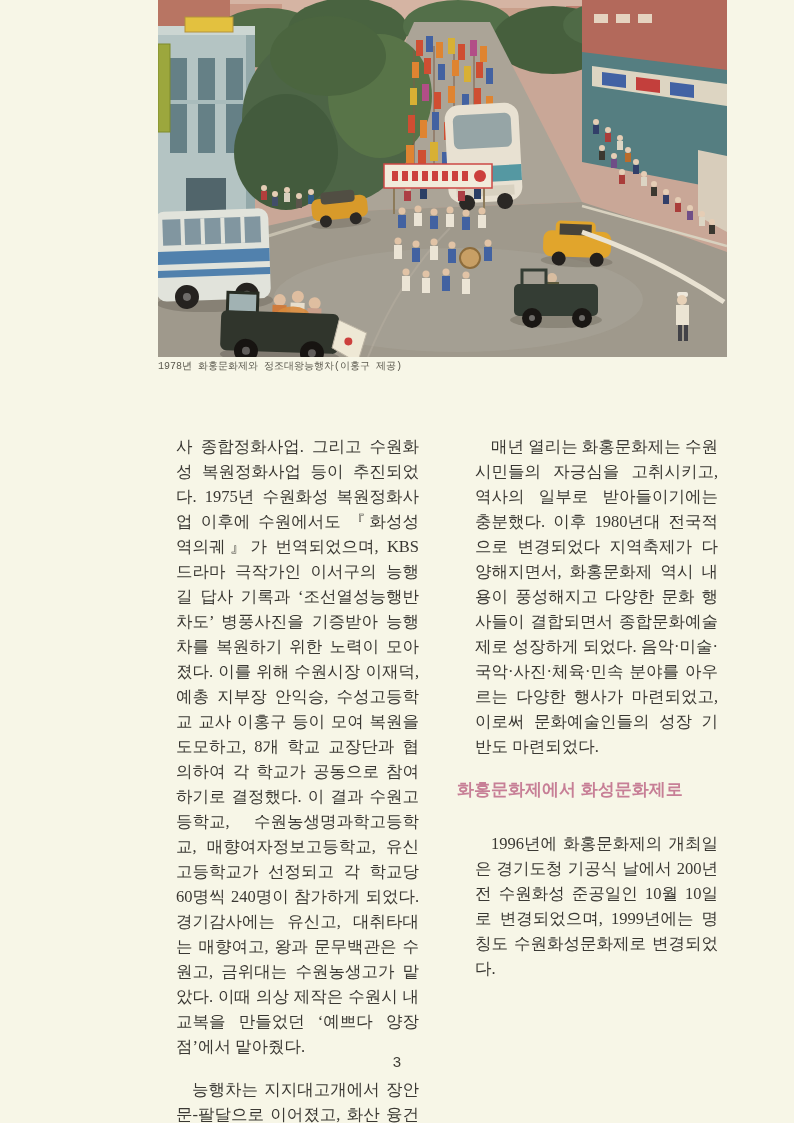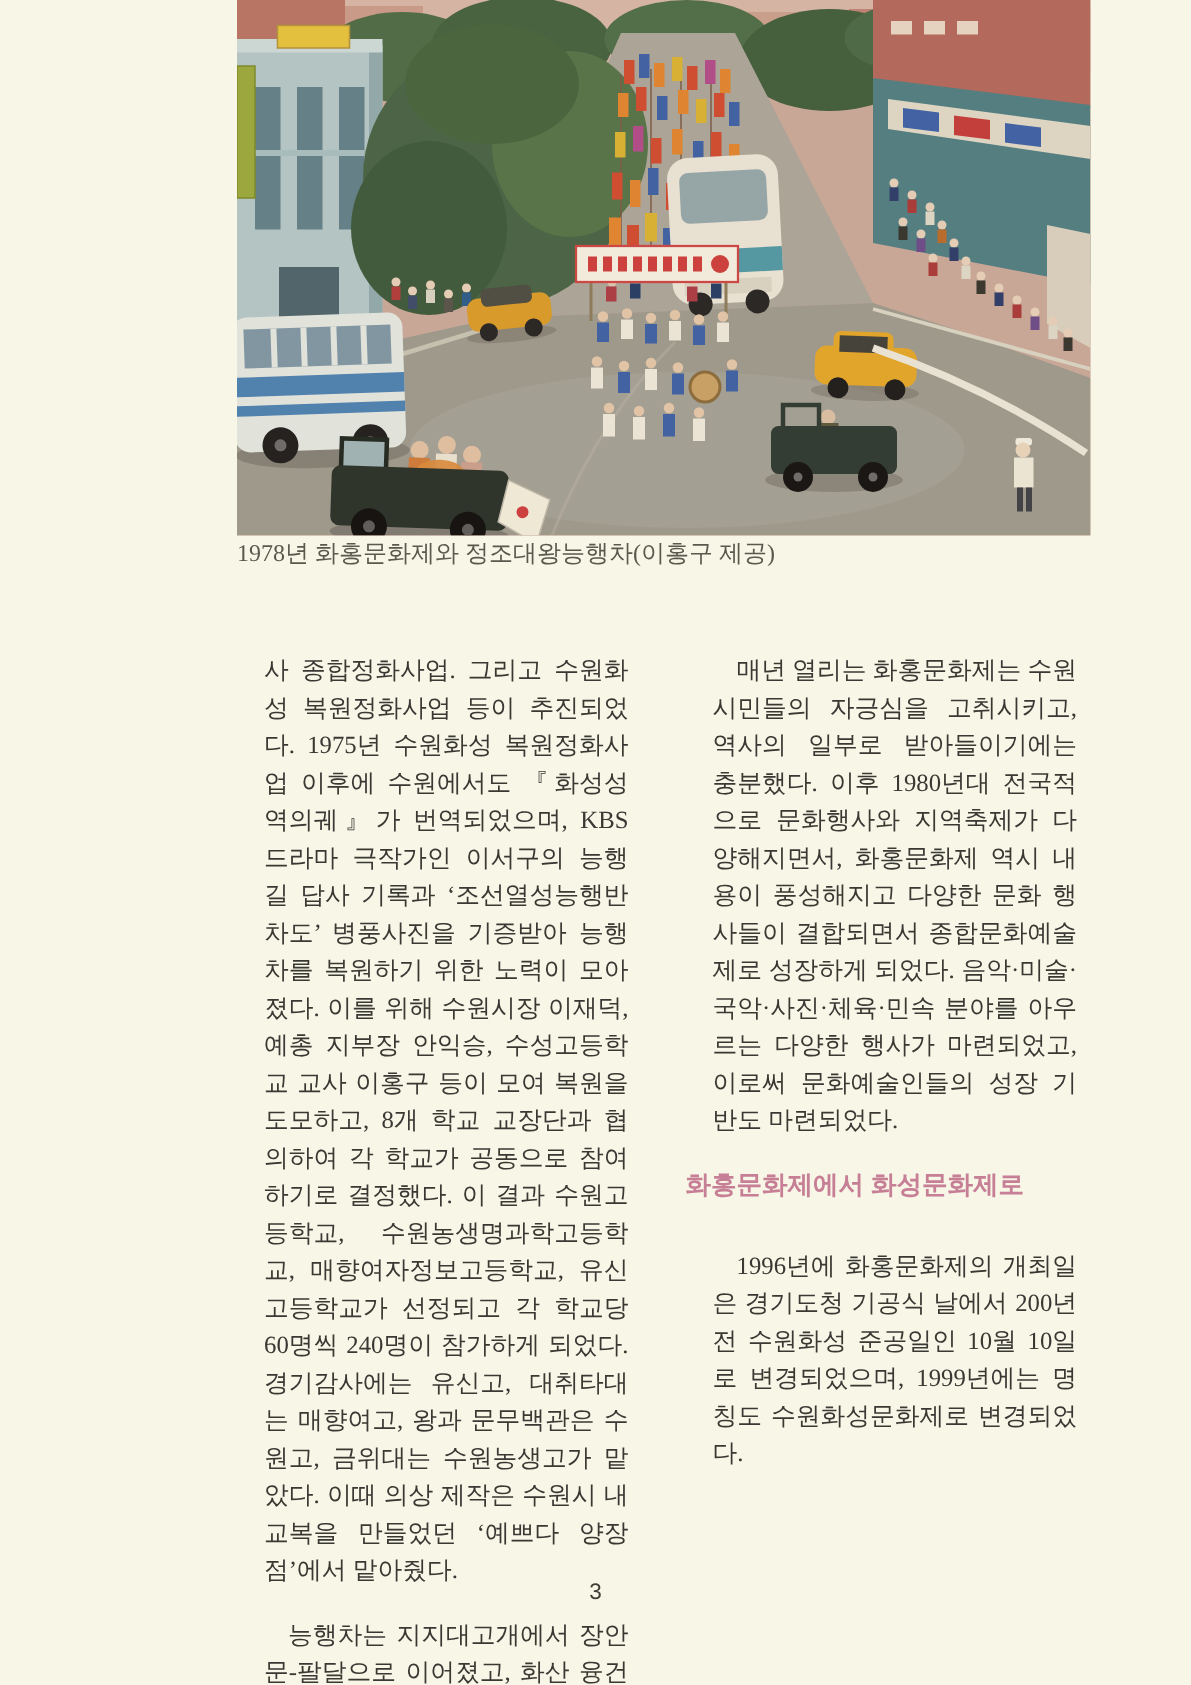--- a/index.html
+++ b/index.html
@@ -11,22 +11,22 @@
     overflow:hidden;
   }
   .page { position:absolute; inset:0; }
   .photo-wrap {
     position:absolute; left:158px; top:0; width:569px; height:357px;
     overflow:hidden; background:#c9a89a;
   }
   .photo-wrap svg { display:block; }
   .caption {
     position:absolute; left:158px; top:359px; width:569px;
-    font-family:Liberation Serif, serif;
-    font-size:16px; color:#5b594e;
+    font-family:Liberation Mono, monospace;
+    font-size:10px; color:#5b594e;
   }
   .columns {
     position:absolute; left:158px; top:416px; width:578px;
     display:flex; gap:20px;
   }
   .col {
     width:279px;
     font-size:16.5px; line-height:25px;
     color:#3a3833;
     text-align:justify;
@@ -350,21 +350,21 @@
   </div>
 
   <div class="caption">1978년 화홍문화제와 정조대왕능행차(이홍구 제공)</div>
 
   <div class="columns">
     <div class="col">
       <p>사 종합정화사업. 그리고 수원화성 복원정화사업 등이 추진되었다. 1975년 수원화성 복원정화사업 이후에 수원에서도 『화성성역의궤』가 번역되었으며, KBS 드라마 극작가인 이서구의 능행길 답사 기록과 ‘조선열성능행반차도’ 병풍사진을 기증받아 능행차를 복원하기 위한 노력이 모아졌다. 이를 위해 수원시장 이재덕, 예총 지부장 안익승, 수성고등학교 교사 이홍구 등이 모여 복원을 도모하고, 8개 학교 교장단과 협의하여 각 학교가 공동으로 참여하기로 결정했다. 이 결과 수원고등학교, 수원농생명과학고등학교, 매향여자정보고등학교, 유신고등학교가 선정되고 각 학교당 60명씩 240명이 참가하게 되었다. 경기감사에는 유신고, 대취타대는 매향여고, 왕과 문무백관은 수원고, 금위대는 수원농생고가 맡았다. 이때 의상 제작은 수원시 내 교복을 만들었던 ‘예쁘다 양장점’에서 맡아줬다.</p>
       <p class="indent">능행차는 지지대고개에서 장안문-팔달으로 이어졌고, 화산 융건릉 참배까지 확장되었다. 정조 임금과 혜경궁의 가마를 에워싼 군인들이 각종 깃발과 휘장을 나부끼며 줄지어 입성하는 장관을 연출하였다. 소문에는 혜경궁 역할을 한 수성고등학교 학생이 너무 예뻐서 인기가 많았다고 한다. 팔달문을 지나가는 능행차 행렬과 문루에서 등을 밝히고 서 있는 여학생들의 모습을 구</p>
     </div>
     <div class="col">
-      <p class="indent">매년 열리는 화홍문화제는 수원시민들의 자긍심을 고취시키고, 역사의 일부로 받아들이기에는 충분했다. 이후 1980년대 전국적으로 문화행사와 지역축제가 다양해지면서, 화홍문화제 역시 내용이 풍성해지고 다양한 문화 행사들이 결합되면서 종합문화예술제로 성장하게 되었다. 음악·미술·국악·사진·체육·민속 분야를 아우르는 다양한 행사가 마련되었고, 이로써 문화예술인들의 성장 기반도 마련되었다.</p>
+      <p class="indent">매년 열리는 화홍문화제는 수원시민들의 자긍심을 고취시키고, 역사의 일부로 받아들이기에는 충분했다. 이후 1980년대 전국적으로 변경되었다 지역축제가 다양해지면서, 화홍문화제 역시 내용이 풍성해지고 다양한 문화 행사들이 결합되면서 종합문화예술제로 성장하게 되었다. 음악·미술·국악·사진·체육·민속 분야를 아우르는 다양한 행사가 마련되었고, 이로써 문화예술인들의 성장 기반도 마련되었다.</p>
       <h2 class="section-heading">화홍문화제에서 화성문화제로</h2>
       <p class="indent">1996년에 화홍문화제의 개최일은 경기도청 기공식 날에서 200년 전 수원화성 준공일인 10월 10일로 변경되었으며, 1999년에는 명칭도 수원화성문화제로 변경되었다.</p>
     </div>
   </div>
 
   <div class="page-number">3</div>
 
 </div>
 
 </body></html>

